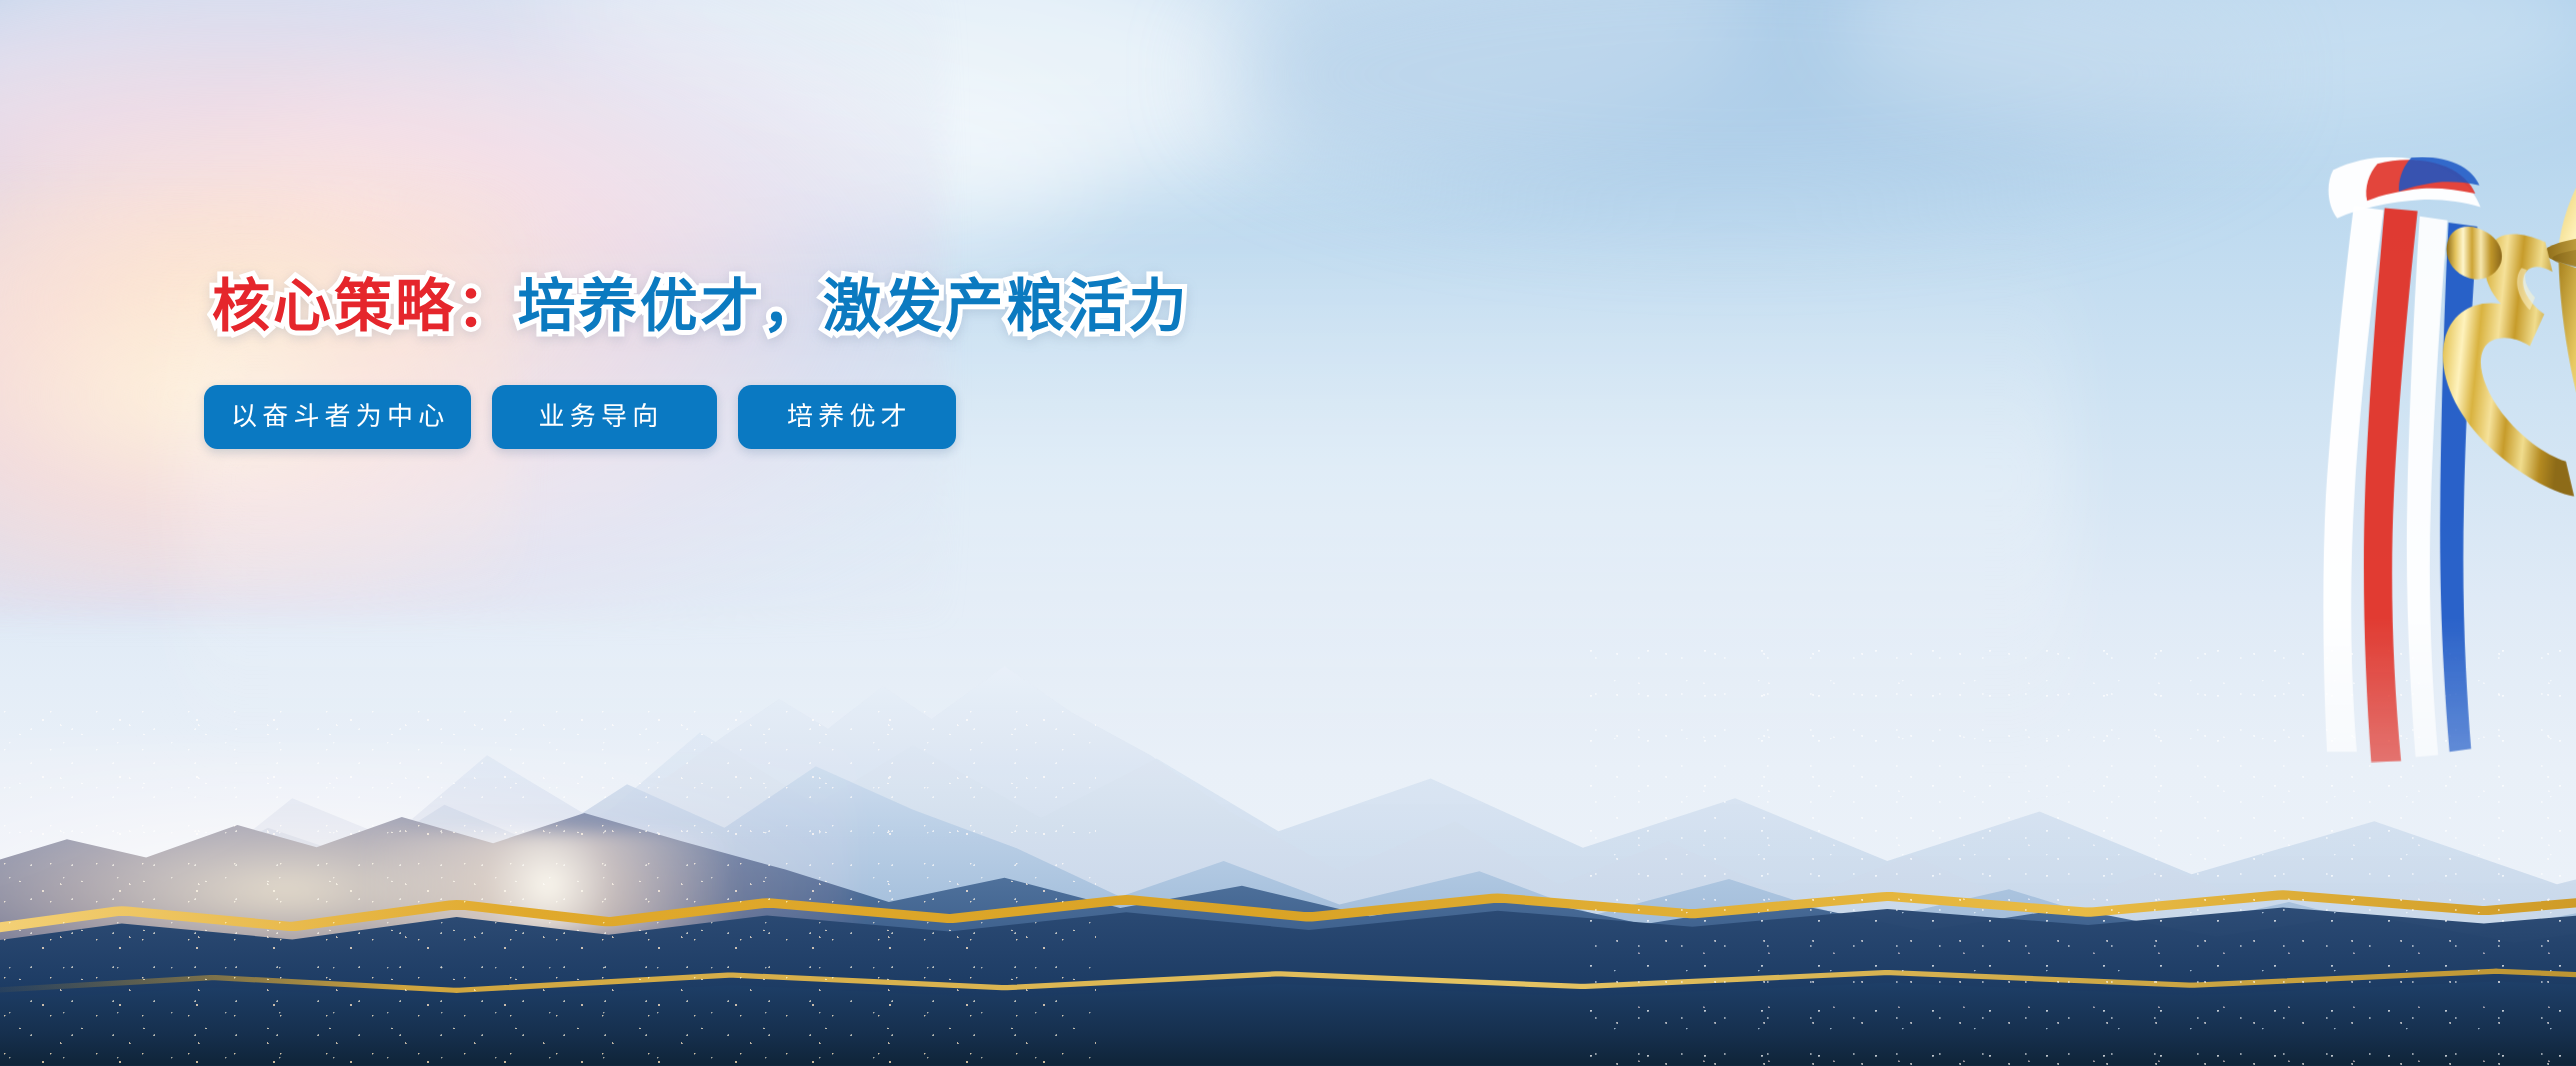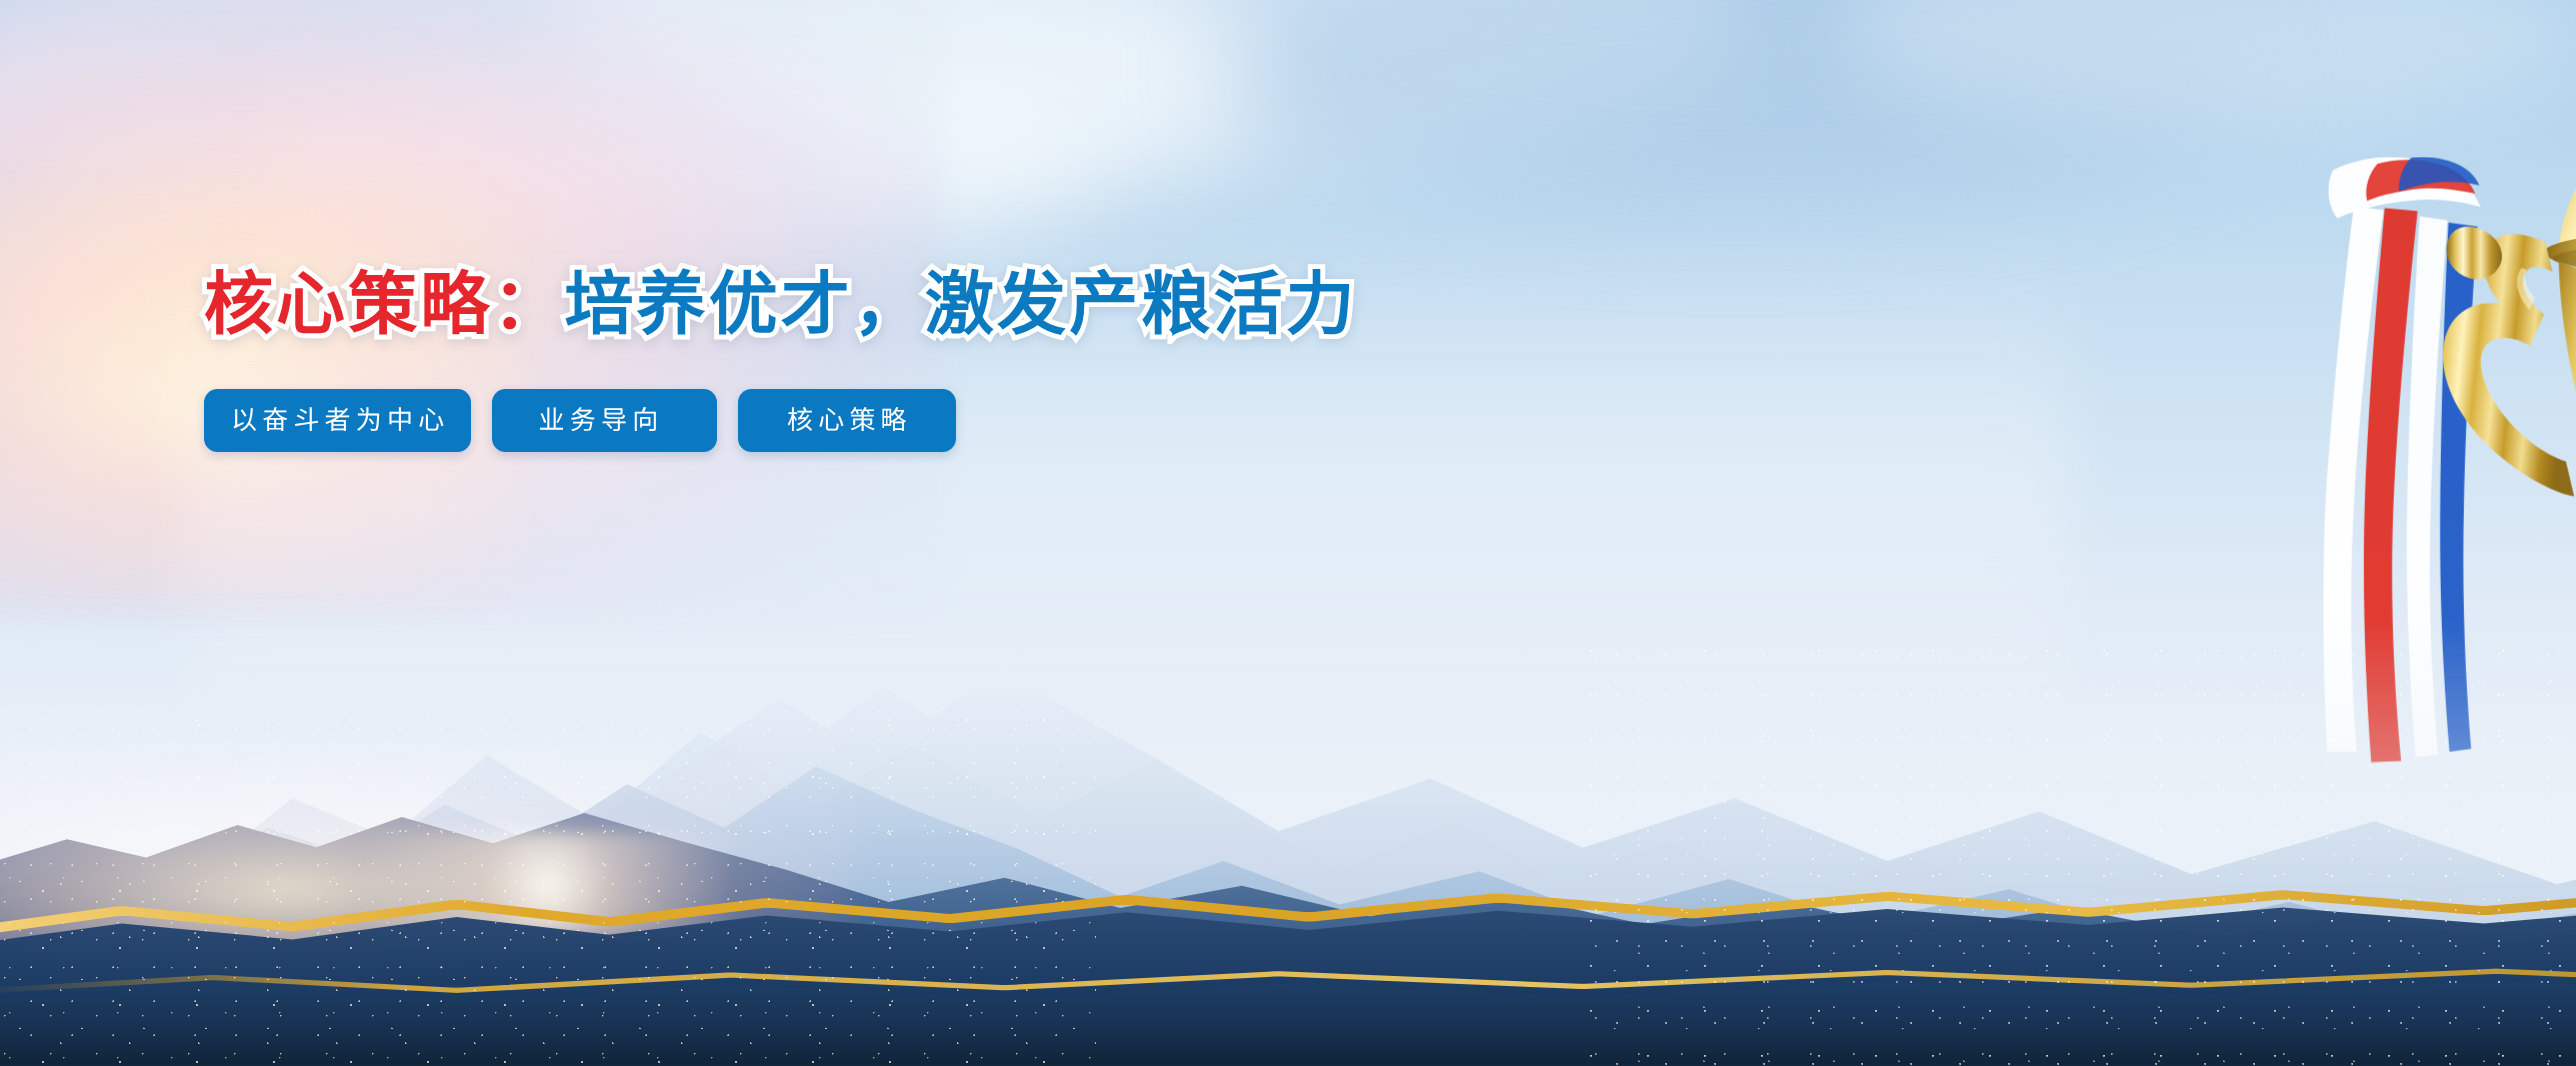--- a/index.html
+++ b/index.html
@@ -158,22 +158,22 @@
 
   
   .content{
     position:absolute;
     left:204px;
     top:268px;
     width:1968px;
   }
 
   .headline{
-    margin:0;
-    font-size:69px;
+    margin:8px;
+    font-size:58px;
     line-height:1.06;
     font-weight:700;
     letter-spacing:3.1px;
     white-space:nowrap;
     font-family:"DejaVu Sans","Liberation Sans",sans-serif;
     -webkit-text-stroke:9.8px #ffffff;
     paint-order:stroke fill;
     filter:drop-shadow(0 3.1px 5.2px rgba(70,100,140,.18));
   }
   .hl-red{color:#e5262c;}
@@ -545,19 +545,19 @@
     </svg>
   </div>
 
   <div class="content">
 
     <h1 class="headline"><span class="hl-red">核心策略：</span><span class="hl-blue">培养优才，激发产粮活力</span></h1>
 
     <div class="pill-row">
       <button class="pill p1">以奋斗者为中心</button>
       <button class="pill p2">业务导向</button>
-      <button class="pill p4">核心策略</button>
+      <button class="pill p4">培养优才</button>
     </div>
 
   </div>
 
 </div>
 
 
 </body></html>

